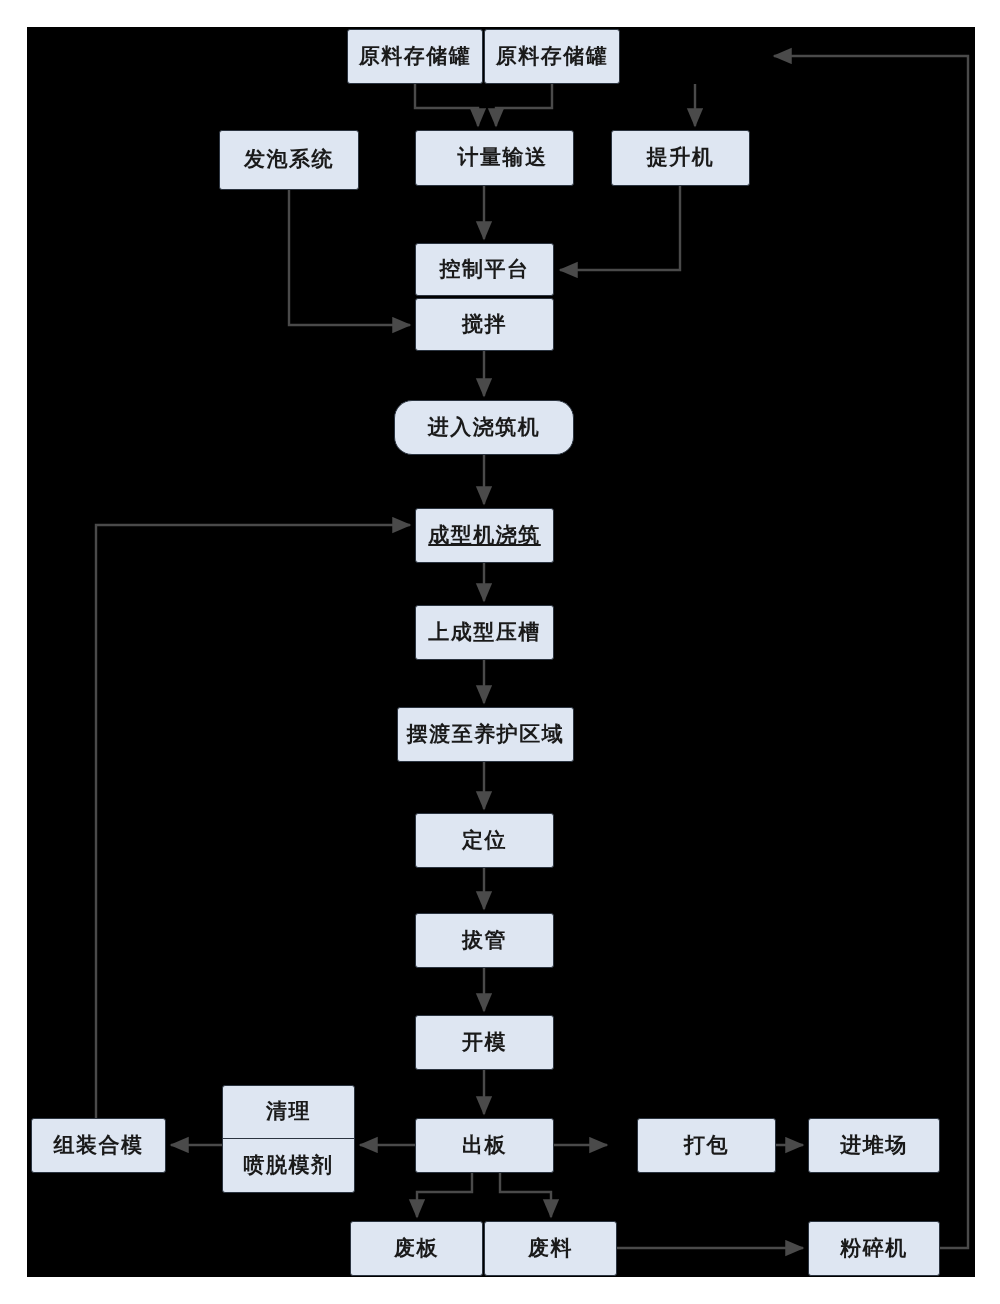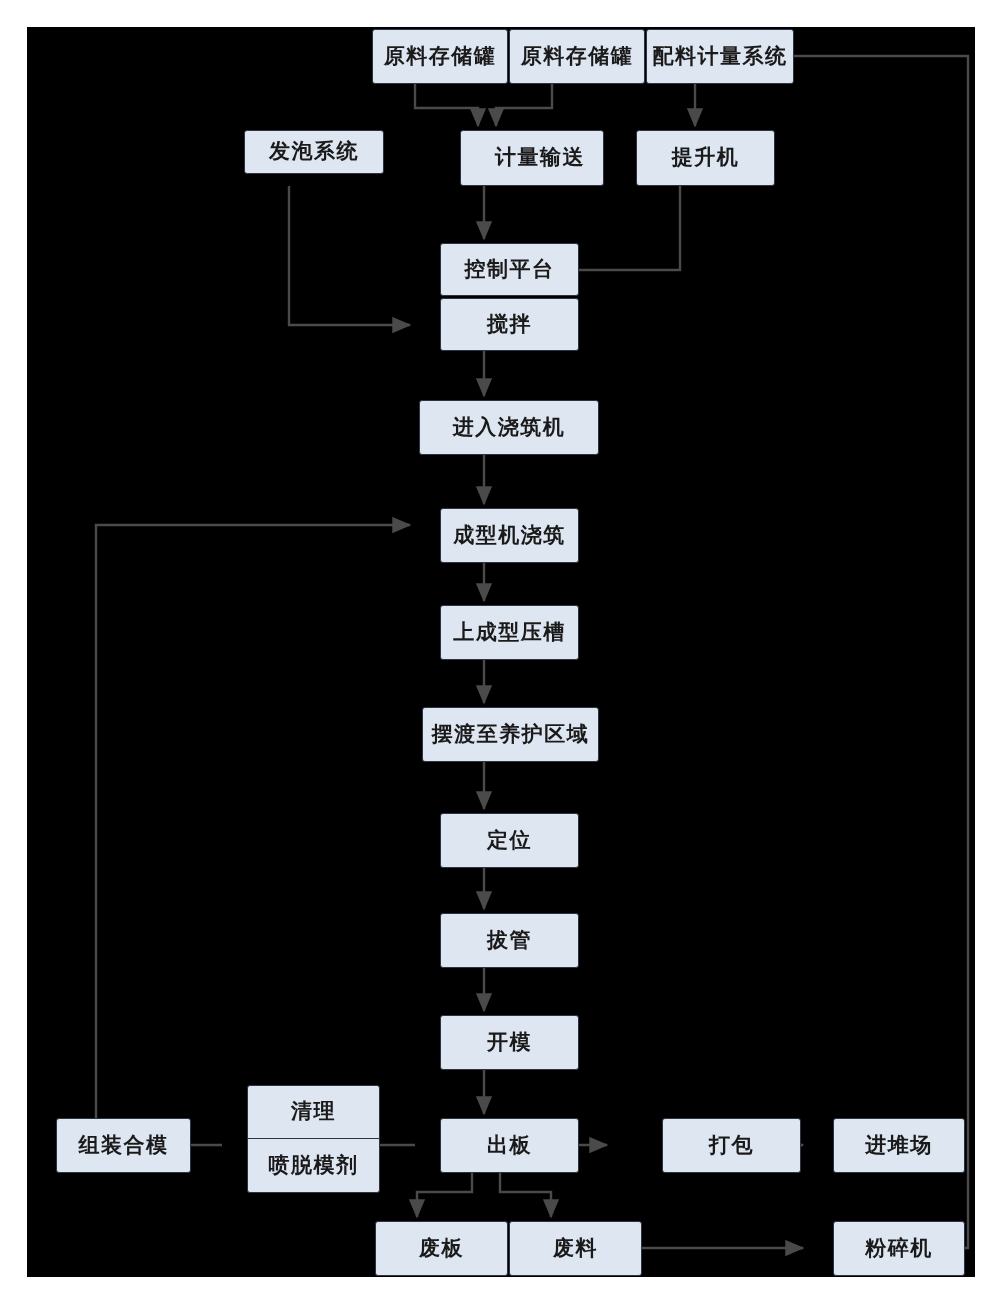--- a/index.html
+++ b/index.html
@@ -40,21 +40,20 @@
     display: flex;
     align-items: center;
     justify-content: center;
     color: #1a1a1a;
     font-size: 21px;
     font-weight: 700;
     letter-spacing: 1.5px;
     line-height: 1.1;
     text-align: center;
     white-space: nowrap;
-    margin-left: 25px;
   }
   .node.stacked {
     display: block;
     padding: 0;
   }
   .node.stacked > .half {
     box-sizing: border-box;
     height: 50%;
     display: flex;
     align-items: center;
@@ -128,45 +127,42 @@
       <path d="M940,1248 L968,1248 L968,56 L774,56"></path>
     </g>
   </svg>
 
   <div class="node" style="left:347px;top:29px;width:136px;height:55px;">
     <span>原料存储罐</span>
   </div>
   <div class="node" style="left:484px;top:29px;width:136px;height:55px;">
     <span>原料存储罐</span>
   </div>
-  <div class="node" style="left:621px;top:29px;width:148px;height:55px;">
-    <span>配料计量系统</span>
-  </div>
-
-  <div class="node" style="left:219px;top:130px;width:140px;height:44px;">
+
+  <div class="node" style="left:219px;top:130px;width:140px;height:60px;">
     <span>发泡系统</span>
   </div>
-  <div class="node" style="left:435px;top:130px;width:144px;height:56px;padding-left:16px;">
+  <div class="node" style="left:415px;top:130px;width:159px;height:56px;padding-left:16px;">
     <span>计量输送</span>
   </div>
   <div class="node" style="left:611px;top:130px;width:139px;height:56px;">
     <span>提升机</span>
   </div>
 
   <div class="node" style="left:415px;top:243px;width:139px;height:53px;">
     <span>控制平台</span>
   </div>
   <div class="node" style="left:415px;top:298px;width:139px;height:53px;">
     <span>搅拌</span>
   </div>
 
-  <div class="node" style="left:394px;top:400px;width:180px;height:55px;">
+  <div class="node" style="left:394px;top:400px;width:180px;height:55px;border-radius:18px;">
     <span>进入浇筑机</span>
   </div>
-  <div class="node" style="left:415px;top:508px;width:139px;height:55px;">
+  <div class="node" style="left:415px;top:508px;width:139px;height:55px;text-decoration:underline;">
     <span>成型机浇筑</span>
   </div>
   <div class="node" style="left:415px;top:605px;width:139px;height:55px;">
     <span>上成型压槽</span>
   </div>
   <div class="node" style="left:397px;top:707px;width:177px;height:55px;">
     <span>摆渡至养护区域</span>
   </div>
   <div class="node" style="left:415px;top:813px;width:139px;height:55px;text-align:right;">
     <span>定位</span>

